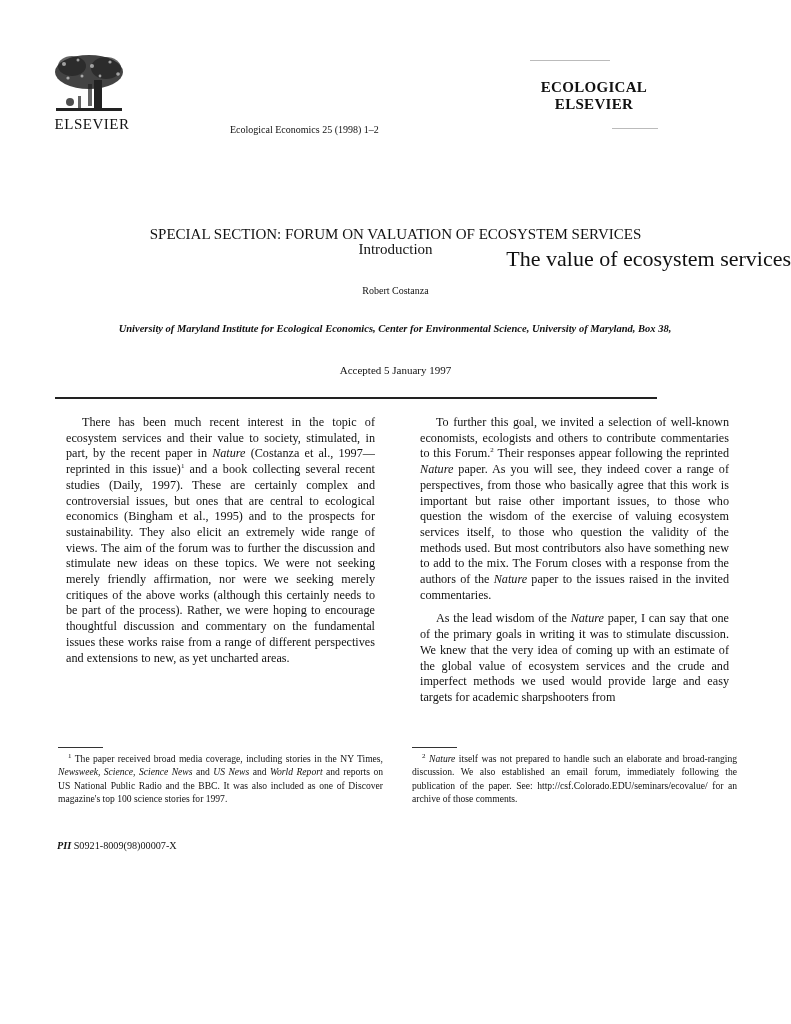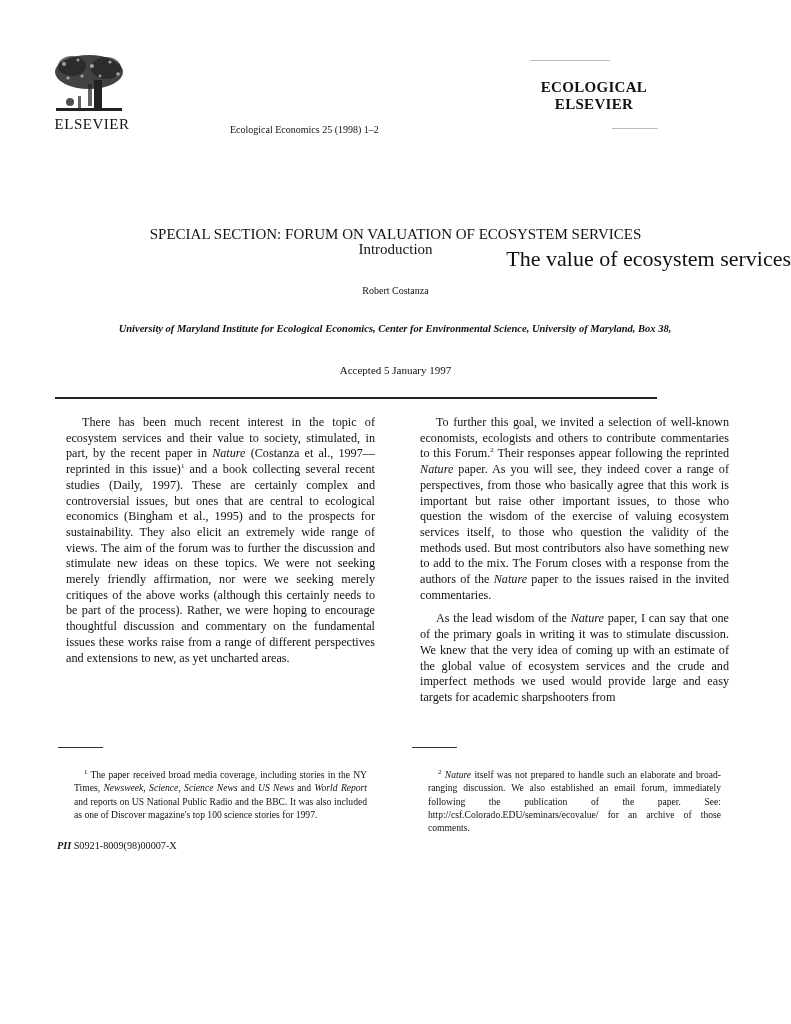--- a/index.html
+++ b/index.html
@@ -27,21 +27,21 @@
   .col-left { left: 58px; top: 407px; }
   .col-right { left: 412px; top: 407px; }
   sup { font-size: 7px; line-height: 0; vertical-align: super; }
   
   .fn-rule { width: 45px; height: 1px; background: #333; }
   .fn-rule-left { left: 58px; top: 747px; }
   .fn-rule-right { left: 412px; top: 747px; }
   .fn { width: 325px; font-size: 9.6px; line-height: 13.3px; text-align: justify; }
   .fn-left { left: 58px; top: 752px; }
   .fn-right { left: 412px; top: 752px; }
-  .fn p { margin: 16px; text-indent: 10px; }
+  .fn p { margin: 0; text-indent: 10px; }
   
   .copyright { left: 57px; top: 838px; font-size: 10.2px; line-height: 15px; }
   .pii-label { font-style: italic; font-weight: bold; }
 </style>
 </head>
 <body>
 
 <div class="abs logo">
   <svg width="74" height="62" viewBox="0 0 74 62">
     <g fill="#222">

